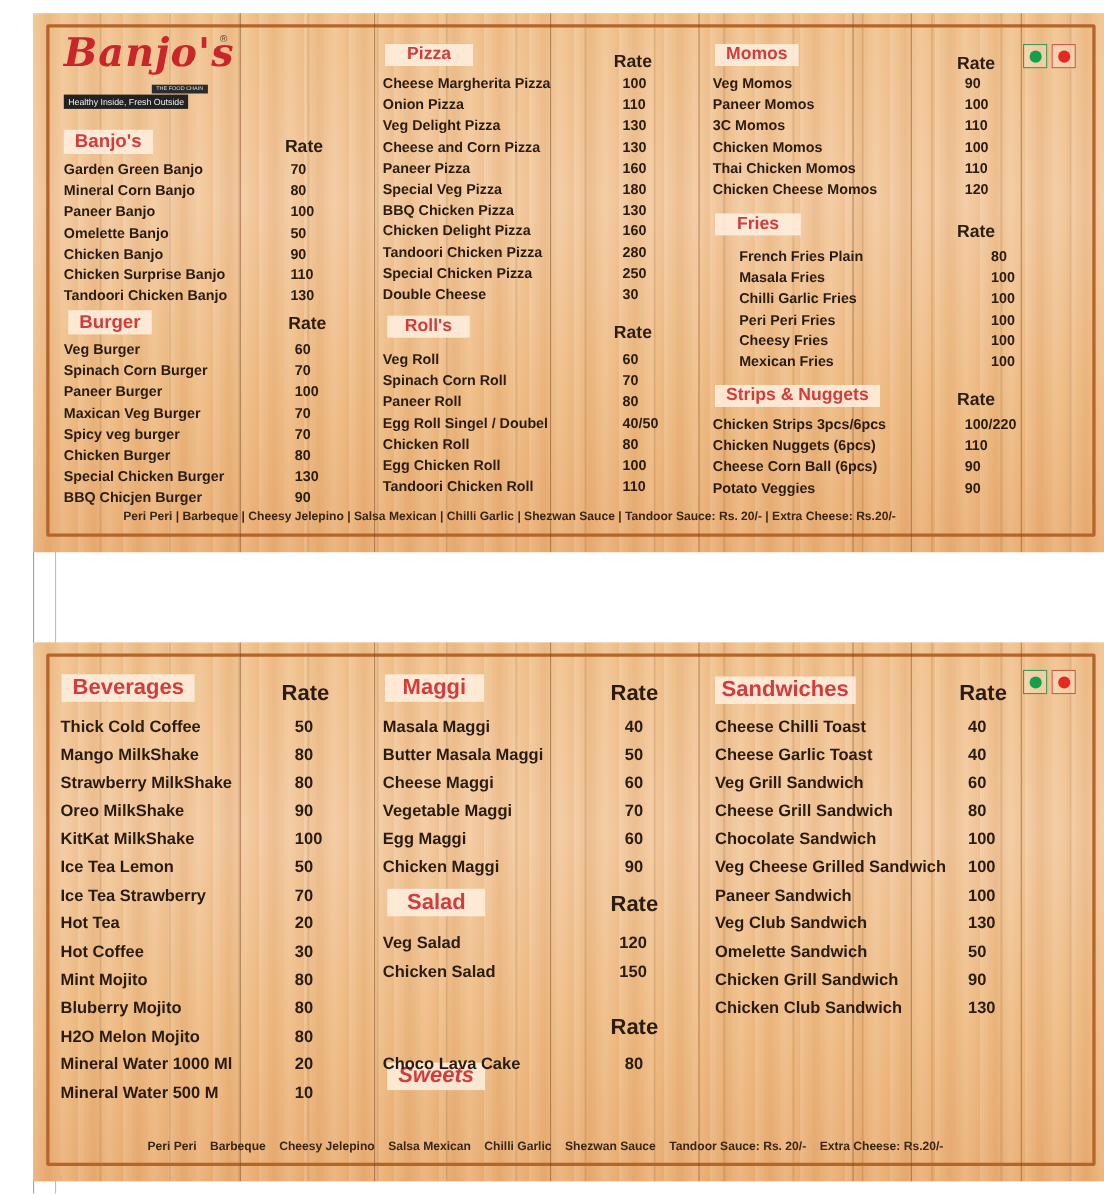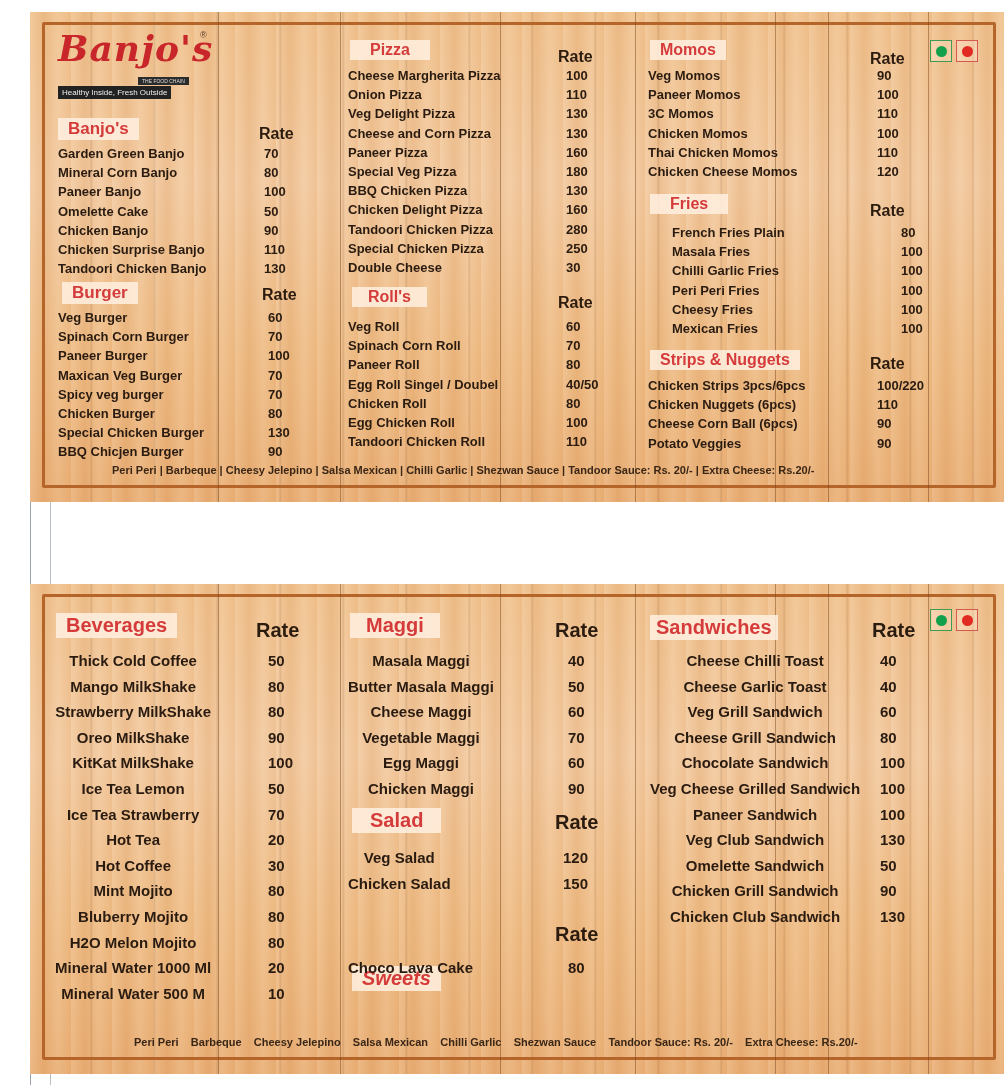--- a/index.html
+++ b/index.html
@@ -32,21 +32,21 @@
   .section-title {
     position:absolute; background:rgba(255,240,225,0.85);
     color:#d43b3a; font-weight:bold; padding:1px 10px; white-space:nowrap;
   }
   .rate-head { position:absolute; font-weight:bold; color:#2c1c10; }
   .items { position:absolute; margin:0; padding:0; list-style:none; }
   .items li { position:relative; color:#2a1b10; font-weight:bold; white-space:nowrap; }
   .items li .price { position:absolute; }
 
   .top-panel-items li { font-size:13px; height:19.2px; line-height:19.2px; }
-  .bottom-panel-items li { font-size:15px; height:25.6px; line-height:25.6px;text-align:center; }
+  .bottom-panel-items li { font-size:15px; height:25.6px; line-height:25.6px; }
 
   .logo { position:absolute; left:58px; top:28px; }
   .logo-text { font-family:"DejaVu Serif", serif; font-style:italic; font-weight:bold;
                font-size:36px; color:#c8262a; letter-spacing:1px; line-height:40px; }
   .reg { position:absolute; left:142px; top:2px; font-size:9px; color:#5a3a25; }
   .tagline-small { position:absolute; left:80px; top:49px; background:#2c2c2c; color:#ddd;
                    font-size:5px; padding:1px 4px; white-space:nowrap; }
   .tagline { position:absolute; left:0px; top:58px; background:#222; color:#eee;
              font-size:8px; padding:2px 4px; white-space:nowrap; }
 
@@ -80,21 +80,21 @@
   <div class="tagline-small">THE FOOD CHAIN</div>
   <div class="tagline">Healthy Inside, Fresh Outside</div>
 </div>
 
 <div class="section-title" style="left:58px; top:118px; font-size:17px;">Banjo's</div>
 <div class="rate-head" style="left:259px; top:125px; font-size:16px;">Rate</div>
 <ul class="items top-panel-items" style="left:58px; top:144px;">
   <li><span>Garden Green Banjo</span><span class="price" style="left:206px">70</span></li>
   <li><span>Mineral Corn Banjo</span><span class="price" style="left:206px">80</span></li>
   <li><span>Paneer Banjo</span><span class="price" style="left:206px">100</span></li>
-  <li><span>Omelette Cake</span><span class="price" style="left:206px">50</span></li>
+  <li><span>Omelette Banjo</span><span class="price" style="left:206px">50</span></li>
   <li><span>Chicken Banjo</span><span class="price" style="left:206px">90</span></li>
   <li><span>Chicken Surprise Banjo</span><span class="price" style="left:206px">110</span></li>
   <li><span>Tandoori Chicken Banjo</span><span class="price" style="left:206px">130</span></li>
 </ul>
 
 <div class="section-title" style="left:62px; top:282px; font-size:17px;">Burger</div>
 <div class="rate-head" style="left:262px; top:286px; font-size:16px;">Rate</div>
 <ul class="items top-panel-items" style="left:58px; top:308px;">
   <li><span>Veg Burger</span><span class="price" style="left:210px">60</span></li>
   <li><span>Spinach Corn Burger</span><span class="price" style="left:210px">70</span></li>

